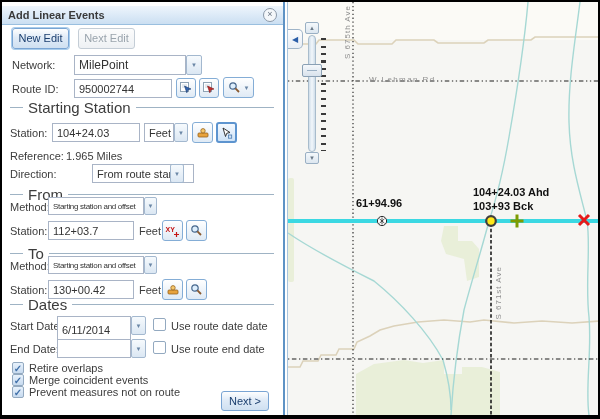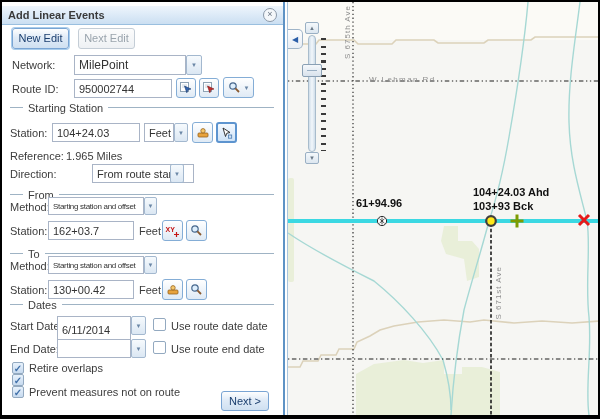--- a/index.html
+++ b/index.html
@@ -12,21 +12,21 @@
   .close{width:12px;height:12px;border:1px solid #8a98a8;border-radius:50%;color:#6a7684;font-size:9px;line-height:10px;text-align:center;cursor:pointer;background:#f4f7fa;}
 
   .btn{position:absolute;box-sizing:border-box;font-size:11px;color:#1a3e6e;background:linear-gradient(#fefefe,#e0ebf7 45%,#cfe0f1);border:1px solid #79a4d3;border-radius:3px;text-align:center;line-height:19px;cursor:pointer;}
   .btn.focused{box-shadow:0 0 0 1px #a9cdec;}
   .btn.disabled{color:#9aa4ad;border-color:#c4cdd6;background:linear-gradient(#fcfcfc,#eef1f4);cursor:default;}
 
   .lbl{position:absolute;font-size:11px;color:#3c3c3c;white-space:nowrap;}
   .val{position:absolute;font-size:11px;color:#3c3c3c;white-space:nowrap;}
   .input{position:absolute;box-sizing:border-box;border:1px solid #a9b4c6;background:#fff;font-size:11px;color:#333;padding:0 4px;display:flex;align-items:center;white-space:nowrap;overflow:hidden;}
   .combo-arrow{position:absolute;box-sizing:border-box;border:1px solid #a3b8cf;background:linear-gradient(#f6fafd,#dbe7f3);display:flex;align-items:center;justify-content:center;color:#6b87a6;font-size:6px;cursor:pointer;border-radius:2px;}
-  .legend{position:absolute;left:8px;right:9px;display:flex;align-items:center;gap:5px;font-size:11px;color:#3c3c3c;height:13px;}
+  .legend{position:absolute;left:8px;right:9px;display:flex;align-items:center;gap:5px;font-size:15px;color:#3c3c3c;height:13px;}
   .legend::before{content:"";width:13px;border-top:1px solid #9fb3c4;}
   .legend::after{content:"";flex:1;border-top:1px solid #9fb3c4;}
   .iconbtn{position:absolute;box-sizing:border-box;border:1px solid #84add6;border-radius:3px;background:linear-gradient(#ffffff,#dfeaf5);display:flex;align-items:center;justify-content:center;cursor:pointer;}
   .iconbtn.active{border:2px solid #5d94cf;background:linear-gradient(#f4f9ff,#cfe3f7);}
   .checkbox{position:absolute;width:13px;height:13px;box-sizing:border-box;border:1px solid #93a9c0;background:#fff;border-radius:2px;font-size:10px;line-height:11px;text-align:center;color:#3f6fa8;font-weight:bold;cursor:pointer;}
   .checkbox.checked{background:linear-gradient(#e8f2fc,#c7daef);}
   .method{font-size:8px;letter-spacing:-0.3px;}
 
   
   .map{position:absolute;left:285px;top:0;width:311px;height:413px;background:#f6f6f3;border-left:1px solid #a8c4dd;box-sizing:border-box;overflow:hidden;cursor:crosshair;}
@@ -110,21 +110,21 @@
     <div class="input" style="left:50px;top:162px;width:102px;height:19px;margin-left:40px;">From route start</div>
     <div class="combo-arrow" style="left:168px;top:162px;width:14px;height:19px;">▼</div>
 
     <div class="legend" style="top:186px;">
         <span>From</span>
       </div>
     <span class="lbl" style="left:8px;top:199px;">Method:</span>
     <div class="input method" style="left:46px;top:195px;width:96px;height:18px;">Starting station and offset</div>
     <div class="combo-arrow" style="left:142px;top:195px;width:13px;height:18px;">▼</div>
     <span class="lbl" style="left:8px;top:223px;">Station:</span>
-    <div class="input" style="left:46px;top:219px;width:86px;height:19px;">162+03.7</div>
+    <div class="input" style="left:46px;top:219px;width:86px;height:19px;">112+03.7</div>
     <span class="lbl" style="left:137px;top:223px;">Feet</span>
     <div class="iconbtn" style="left:160px;top:218px;width:21px;height:21px;">
       <svg width="15" height="14" viewBox="0 0 15 14">
           <text x="0.5" y="8" font-size="7" font-weight="bold" fill="#c41414">XY</text>
           <path d="M9,10.5 h5 M11.5,8 v5" stroke="#c41414" stroke-width="1.2"></path>
         </svg>
     </div>
     <div class="iconbtn" style="left:184px;top:218px;width:21px;height:21px;">
       <svg width="13" height="13" viewBox="0 0 13 13">
           <circle cx="5" cy="5" r="3.2" fill="#ddeefc" stroke="#49698e" stroke-width="1.2"></circle>
@@ -164,20 +164,21 @@
     <span class="lbl" style="left:169px;top:318px;">Use route date date</span>
     <span class="lbl" style="left:8px;top:341px;">End Date:</span>
     <div class="input" style="left:55px;top:337px;width:74px;height:19px;"></div>
     <div class="combo-arrow" style="left:129px;top:337px;width:15px;height:19px;">▼</div>
     <div class="checkbox" style="left:151px;top:339px;"></div>
     <span class="lbl" style="left:169px;top:341px;">Use route end date</span>
 
     <div class="checkbox checked" style="left:10px;top:360px;width:12px;height:12px;">✓</div>
     <span class="lbl" style="left:27px;top:360px;">Retire overlaps</span>
     <div class="checkbox checked" style="left:10px;top:372px;width:12px;height:12px;">✓</div>
+    <span class="lbl" style="left:27px;top:372px;">Merge coincident events</span>
     <div class="checkbox checked" style="left:10px;top:384px;width:12px;height:12px;">✓</div>
     <span class="lbl" style="left:27px;top:384px;">Prevent measures not on route</span>
 
     <div class="btn" style="left:219px;top:389px;width:48px;height:20px;">Next &gt;</div>
   </div>
 
   <div class="map">
     <svg width="311" height="413" viewBox="0 0 311 413">
 
       <rect x="0" y="0" width="311" height="38" fill="#fbfaf6"></rect>

